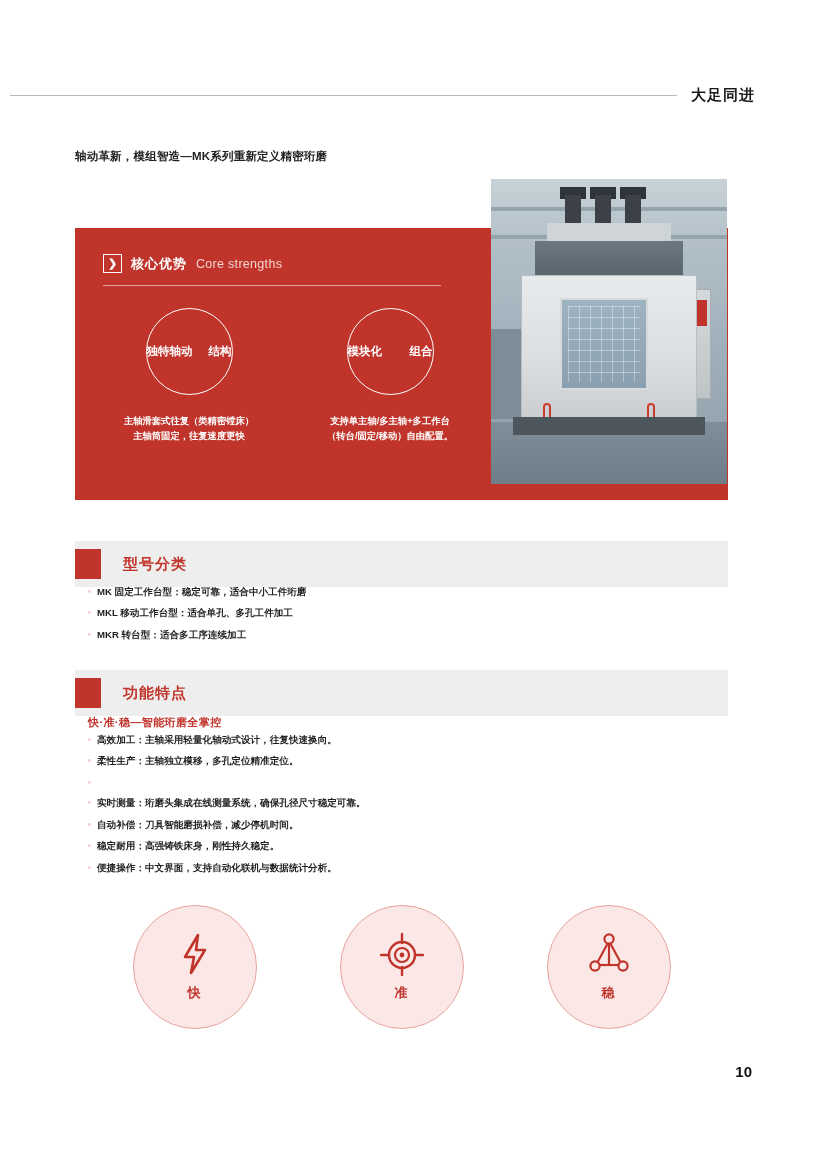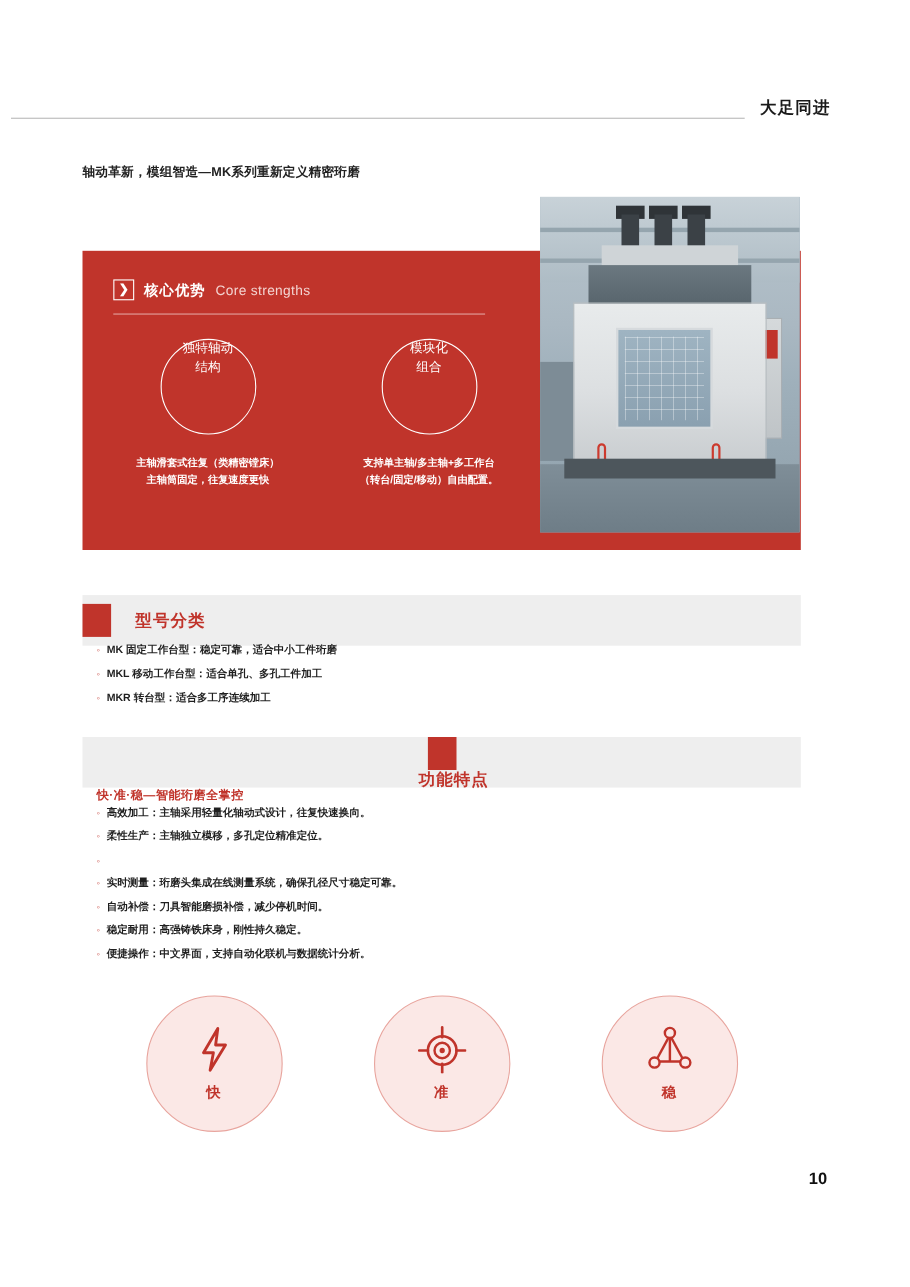--- a/index.html
+++ b/index.html
@@ -18,21 +18,21 @@
   }
 
   
   .header {
     position: absolute;
     top: 82px;
     left: 0;
     right: 0;
     height: 26px;
     display: flex;
-    align-items: flex-end;
+    align-items: center;
   }
   .header-rule {
     flex: 1;
     height: 1px;
     background: #b8b8b8;
     margin-left: 10px;
   }
   .header-brand {
     font-size: 15px;
     font-weight: bold;
@@ -119,26 +119,26 @@
     padding-left: 14px;
   }
   .circle-col { width: 144px; }
   .circle {
     width: 87px;
     height: 87px;
     border: 1.4px solid #ffffff;
     border-radius: 50%;
     margin: 0 auto;
     display: flex;
-    flex-direction: column;
+    flex-direction: row;
     align-items: center;
-    justify-content: flex-start;
+    justify-content: space-between;
     color: #ffffff;
     font-size: 11.5px;
-    font-weight: normal;
+    font-weight: bold;
     line-height: 1.45;
     text-align: center;
   }
   .circle-caption {
     margin-top: 19px;
     font-size: 9.3px;
     font-weight: bold;
     color: #ffffff;
     text-align: center;
     line-height: 1.65;
@@ -426,21 +426,21 @@
     <div class="bullet">
       <span class="dot">◦</span>
       <span class="btext">MKL 移动工作台型：适合单孔、多孔工件加工</span>
     </div>
     <div class="bullet">
       <span class="dot">◦</span>
       <span class="btext">MKR 转台型：适合多工序连续加工</span>
     </div>
   </div>
 
-  <div class="section-head" style="top:670px;flex-direction:column;">
+  <div class="section-head" style="top:670px;">
     <div class="section-tab"></div>
     <div class="section-title">功能特点</div>
   </div>
 
   <div class="feat-lead" style="top:715px;">快·准·稳—智能珩磨全掌控</div>
 
   <div class="bullet-list" style="top:733px;">
     <div class="bullet">
       <span class="dot">◦</span>
       <span class="btext">高效加工：主轴采用轻量化轴动式设计，往复快速换向。</span>

